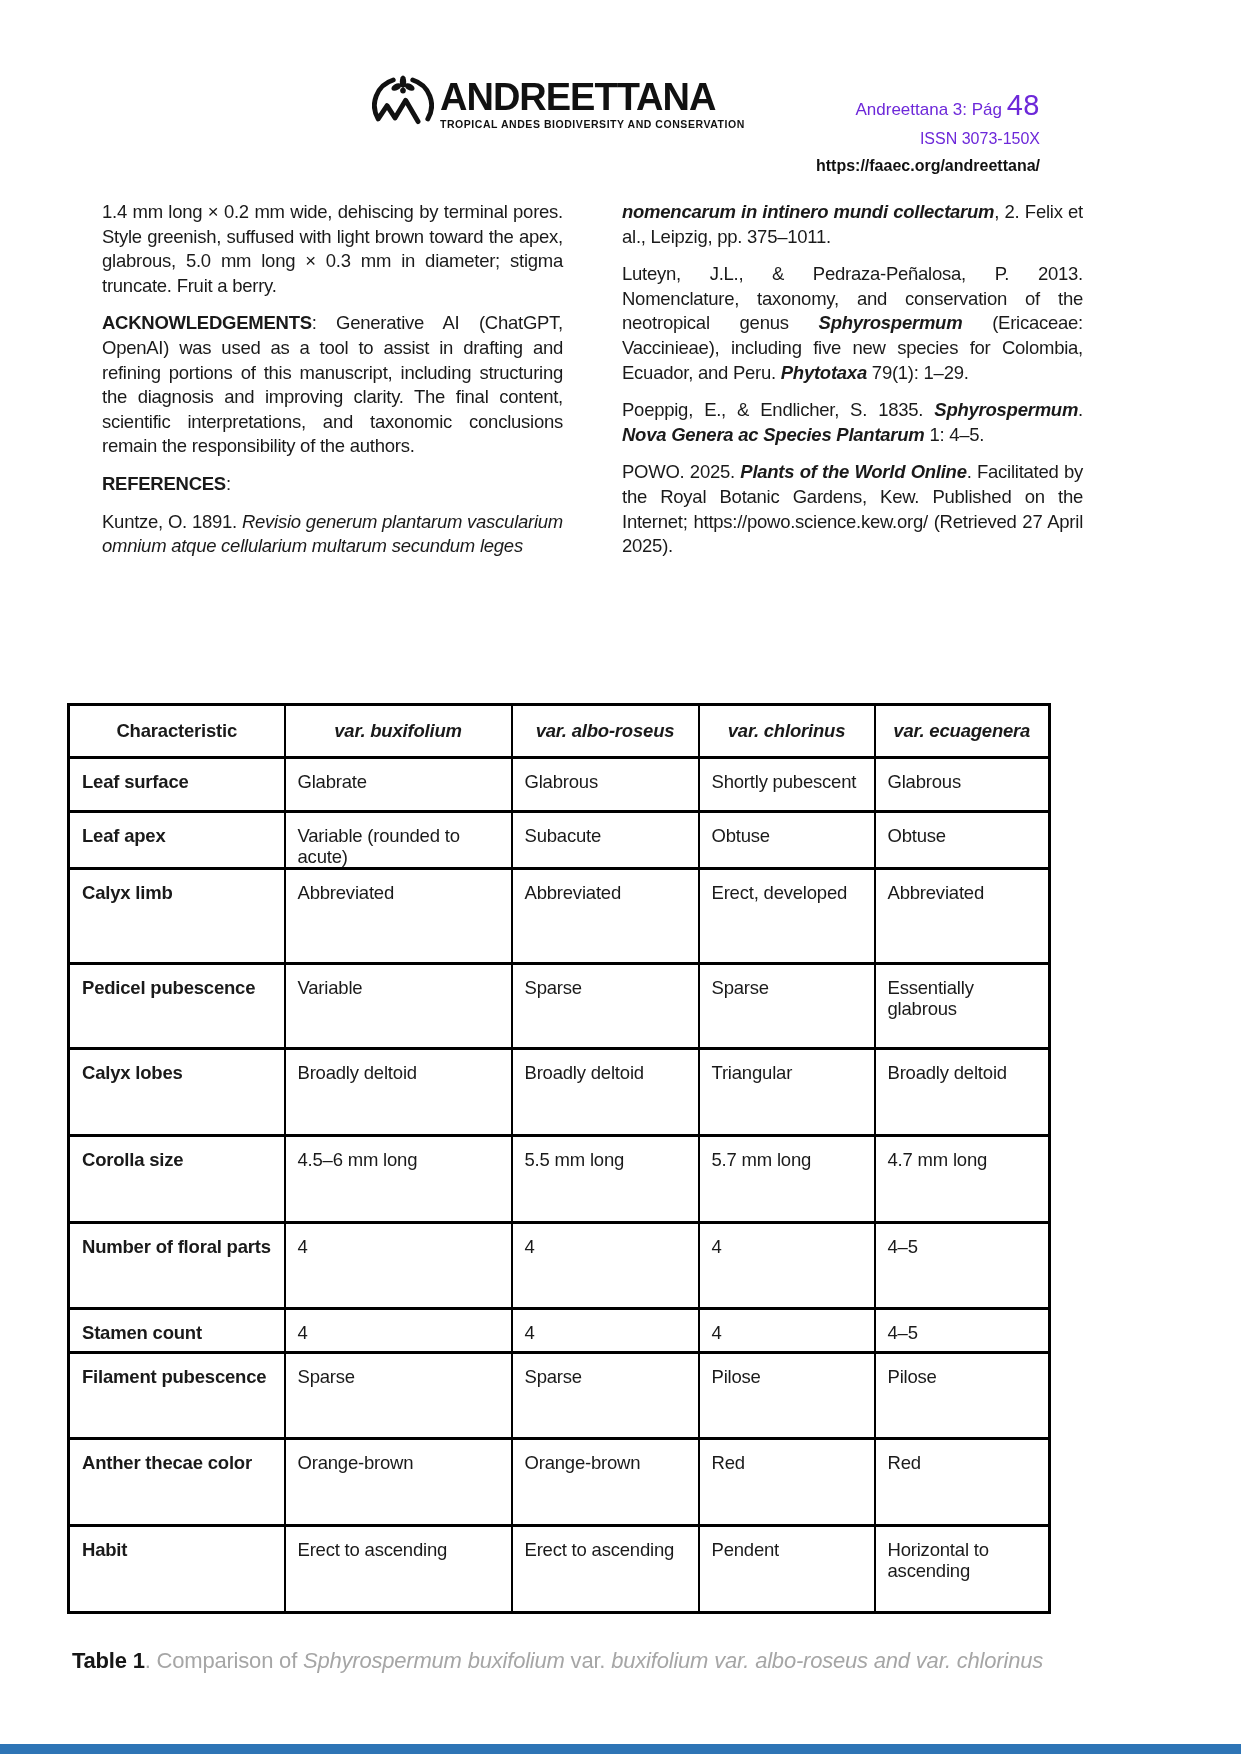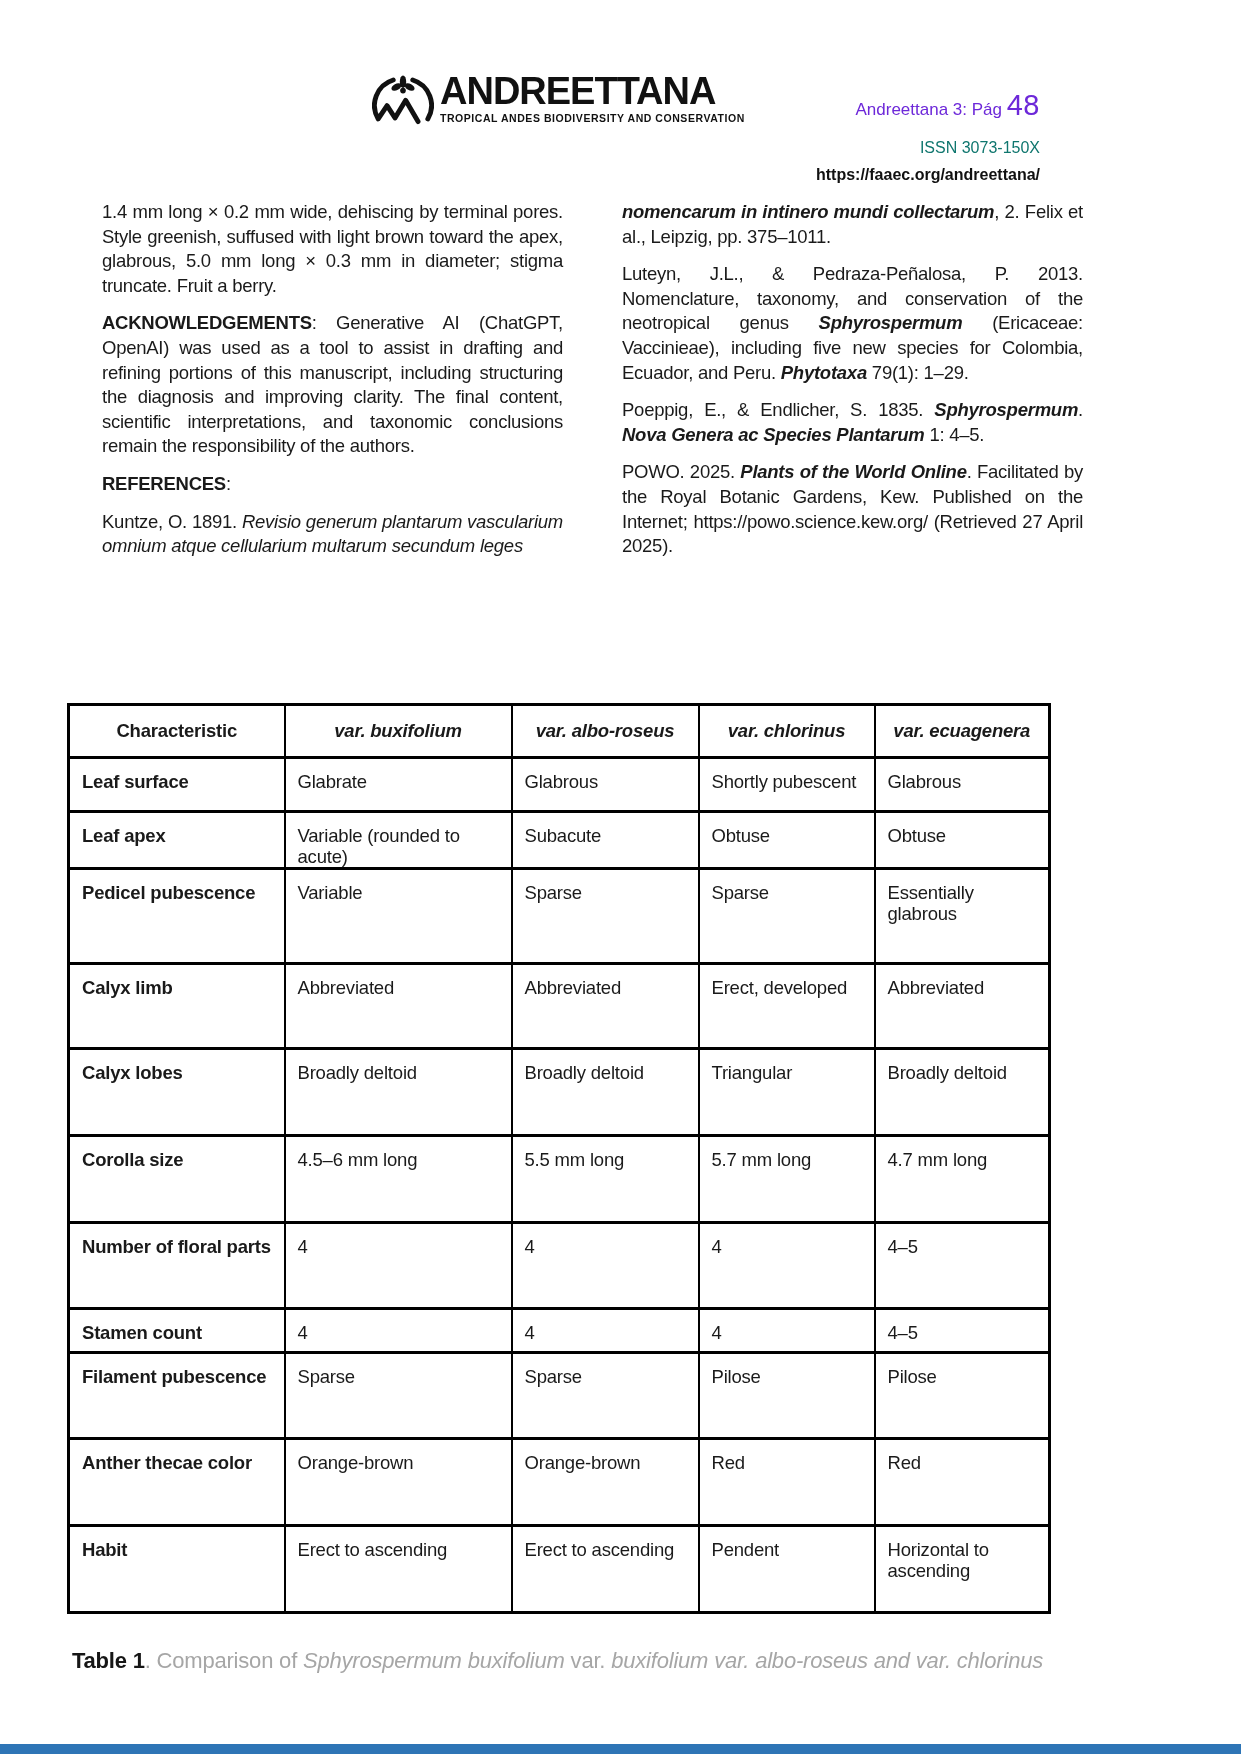--- a/index.html
+++ b/index.html
@@ -4,26 +4,26 @@
 <style>
   html,body { margin:0; padding:0; background:#e8e8e8; }
   .page {
     position:relative; width:1241px; height:1754px; background:#ffffff;
     font-family:"Liberation Sans", sans-serif; color:#1a1a1a; overflow:hidden;
     margin:0 auto;
   }
   
   .logo { position:absolute; left:372px; top:72px; display:flex; align-items:flex-start; gap:6px; }
   .logo-icon { width:62px; height:62px; flex:0 0 auto; }
-  .logo-title { font-size:38px; font-weight:800; letter-spacing:-1px; line-height:1; color:#111; }
+  .logo-title { font-size:38px; font-weight:800; letter-spacing:-1px; line-height:1; color:#111; margin-top:6px; }
   .logo-subtitle { font-size:10.5px; font-weight:700; letter-spacing:0.55px; color:#111; margin-top:2px; }
   .header-info { position:absolute; right:201px; top:88px; text-align:right; line-height:1.18; }
   .issue-line { font-size:17px; font-weight:500; color:#6d28d9; }
   .page-num { font-size:29px; font-weight:500; letter-spacing:0.5px; }
-  .issn-line { font-size:16px; font-weight:500; color:#0f766e; margin-top:17px; }
+  .issn-line { font-size:16px; font-weight:500; color:#6d28d9; margin-top:8px; }
   .url-line { font-size:16px; font-weight:700; color:#111; margin-top:8px; }
   
   .columns { position:absolute; left:67px; top:200px; width:981px; display:flex; gap:59px;margin-left:35px; }
   .col { width:461px; font-size:18.5px; line-height:1.33; letter-spacing:-0.25px; text-align:justify; }
   .col p { margin:0 0 13px 0; }
   .col .b { font-weight:700; }
   .col .i { font-style:italic; }
   .col .bi { font-style:italic; font-weight:700; }
   
   .table-wrap { position:absolute; left:67px; top:703px; width:981px; }
@@ -125,34 +125,34 @@
             <td>Glabrous</td>
           </tr>
           <tr>
             <td class="row-label">Leaf apex</td>
             <td>Variable (rounded to acute)</td>
             <td>Subacute</td>
             <td>Obtuse</td>
             <td>Obtuse</td>
           </tr>
           <tr>
-            <td class="row-label">Pedicel pubescence</td>
-            <td>Variable</td>
-            <td>Sparse</td>
-            <td>Sparse</td>
-            <td>Essentially glabrous</td>
-          </tr>
-          <tr>
             <td class="row-label">Calyx limb</td>
             <td>Abbreviated</td>
             <td>Abbreviated</td>
             <td>Erect, developed</td>
             <td>Abbreviated</td>
           </tr>
           <tr>
+            <td class="row-label">Pedicel pubescence</td>
+            <td>Variable</td>
+            <td>Sparse</td>
+            <td>Sparse</td>
+            <td>Essentially glabrous</td>
+          </tr>
+          <tr>
             <td class="row-label">Calyx lobes</td>
             <td>Broadly deltoid</td>
             <td>Broadly deltoid</td>
             <td>Triangular</td>
             <td>Broadly deltoid</td>
           </tr>
           <tr>
             <td class="row-label">Corolla size</td>
             <td>4.5–6 mm long</td>
             <td>5.5 mm long</td>

